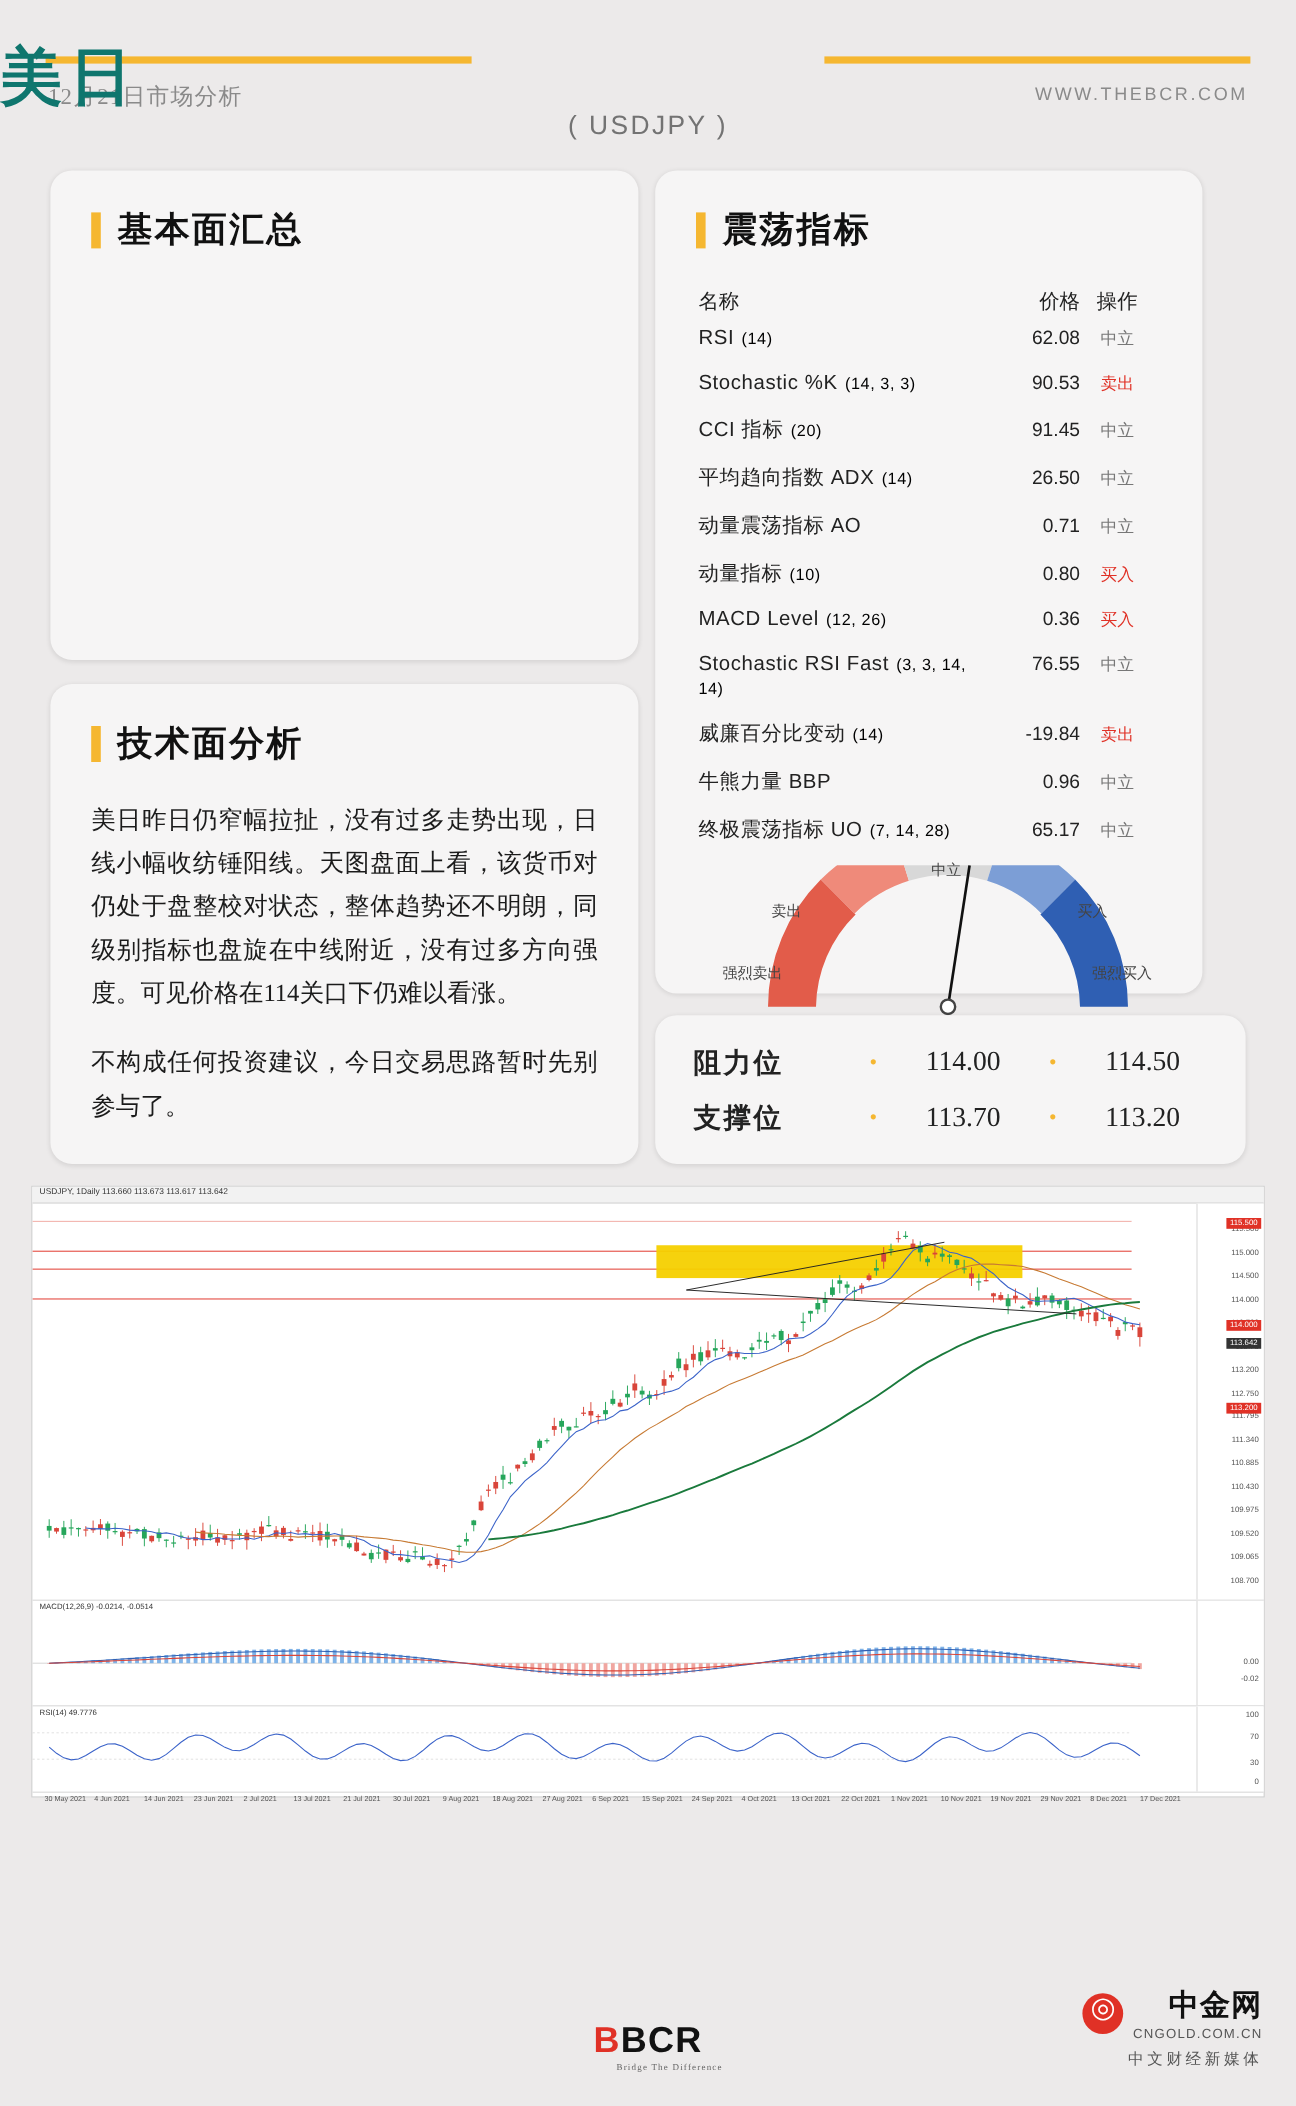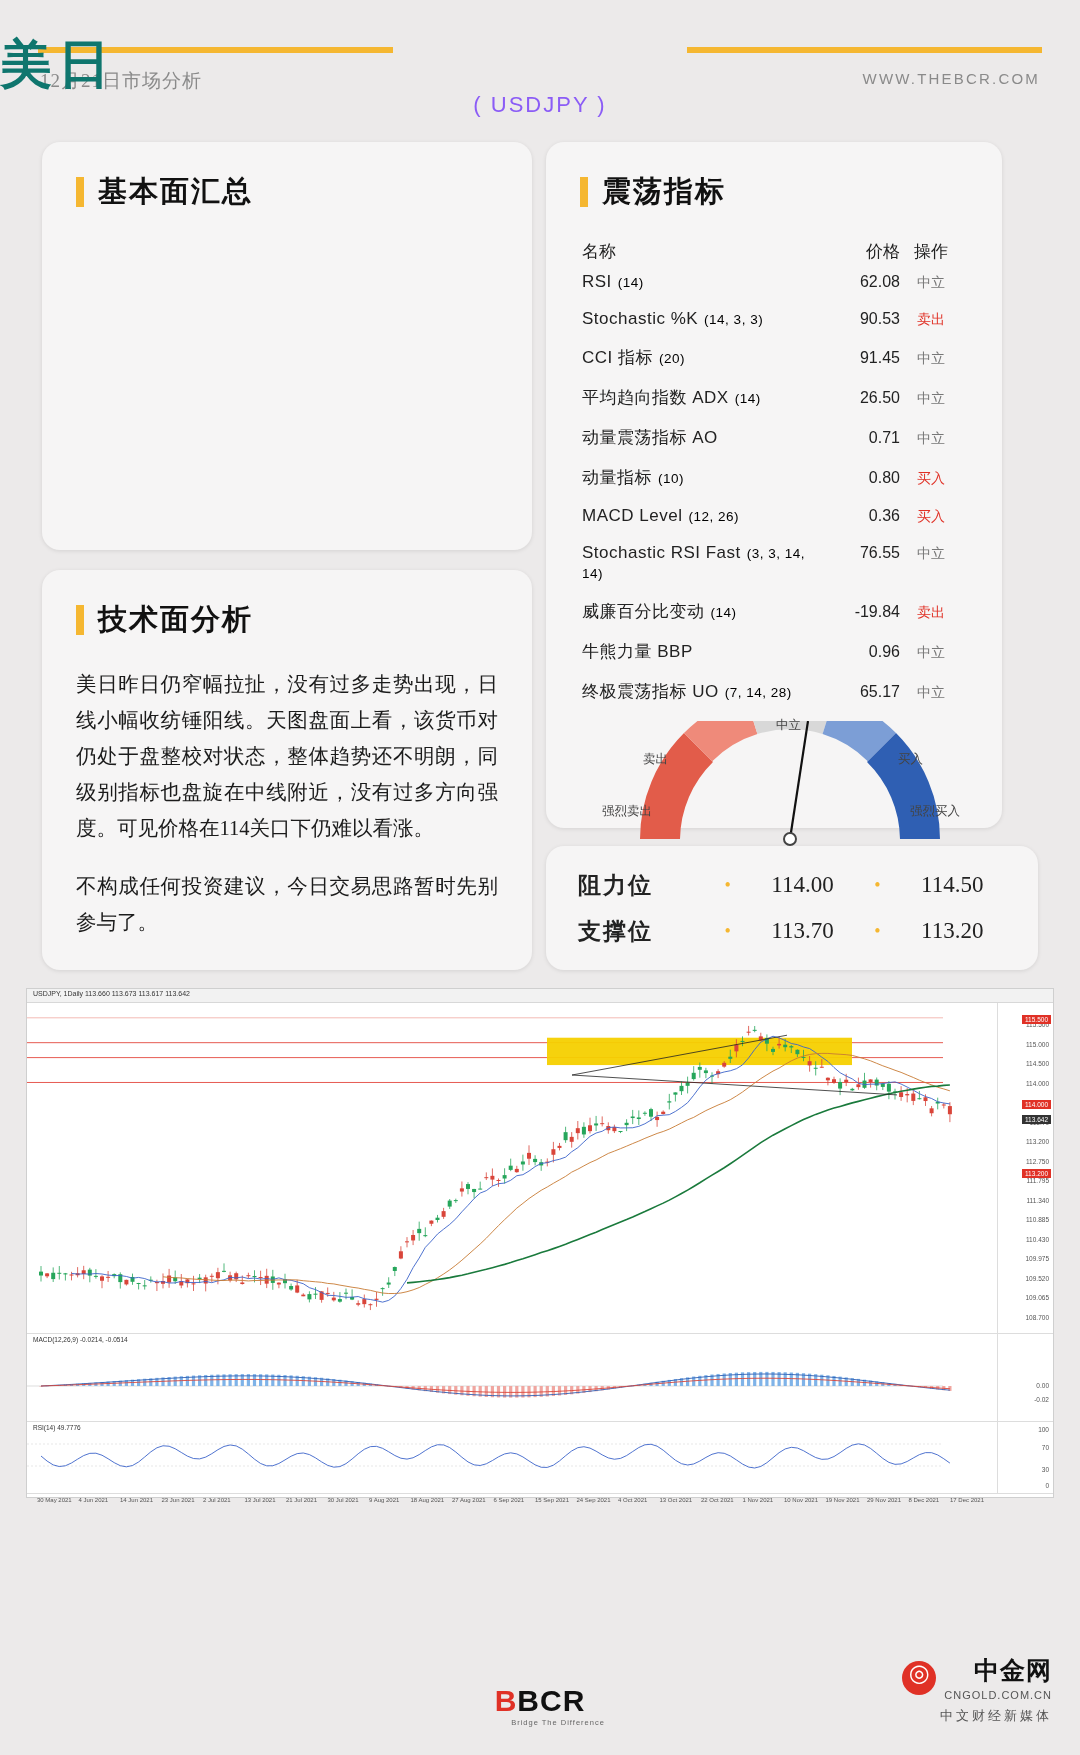--- a/index.html
+++ b/index.html
@@ -12,21 +12,21 @@
     position:relative;
     overflow:hidden;
   }
   
   .header { position:relative; height:120px; }
   .hdr-rule-left { position:absolute; left:38px; top:47px; width:355px; height:6px; background:#f5b731; }
   .hdr-rule-right { position:absolute; right:38px; top:47px; width:355px; height:6px; background:#f5b731; }
   .hdr-date { position:absolute; left:40px; top:68px; font-size:19px; color:#8a8a8a; letter-spacing:1px; font-family:"Liberation Serif", serif;}
   .hdr-site { position:absolute; right:40px; top:70px; font-size:15px; color:#8a8a8a; letter-spacing:2.2px; font-family:"Liberation Sans", sans-serif;}
   .hdr-title { position:absolute; left:0; right:0; top:30px; text-align:left; font-size:52px; font-weight:bold; letter-spacing:6px; color:#0f766e; }
-  .hdr-sub { position:absolute; left:0; right:0; top:92px; text-align:center; font-size:22px; color:#8b5cf6; letter-spacing:2px; font-family:"Liberation Sans", sans-serif;}
+  .hdr-sub { position:absolute; left:0; right:0; top:92px; text-align:center; font-size:22px; color:#737373; letter-spacing:2px; font-family:"Liberation Sans", sans-serif;}
 
   
   .card {
     position:absolute;
     background:#f6f5f5;
     border-radius:18px;
     box-shadow:0 1px 4px rgba(0,0,0,0.10);
   }
   .card-title { display:flex; align-items:center; font-family:Liberation Sans, sans-serif; font-weight:bold; font-size:29px; color:#111; letter-spacing:2px; }
   .tick { width:8px; height:30px; background:#f5b731; margin-right:14px; display:inline-block; }
@@ -78,21 +78,21 @@
   .axis-tick { position:absolute; right:4px; font-size:6.5px; color:#555; font-family:"Liberation Sans", sans-serif;}
   .axis-badge { position:absolute; right:2px; font-size:6.5px; color:#fff; padding:1px 3px; font-family:"Liberation Sans", sans-serif;}
   .time-axis { height:16px; border-top:1px solid #ddd; position:relative; }
   .time-tick { position:absolute; top:3px; font-size:6px; color:#555; font-family:"Liberation Sans", sans-serif;}
 
   
   .footer { position:absolute; left:0; right:0; bottom:0; height:255px; }
   .bcr-logo { position:absolute; left:50%; transform:translateX(-50%); bottom:28px; text-align:center; }
   .bcr-main { font-family:"Liberation Sans", sans-serif; font-weight:bold; font-size:30px; letter-spacing:1px; color:#111; }
   .bcr-main .r { color:#e03126; }
-  .bcr-sub { font-size:7.5px; color:#666; letter-spacing:1px; font-family:Liberation Sans, sans-serif;padding-left:36px;}
+  .bcr-sub { font-size:7.5px; color:#666; letter-spacing:1px; font-family:Liberation Serif, serif;padding-left:36px;}
   .cngold { position:absolute; right:28px; bottom:30px; text-align:right; }
   .cngold-row { display:flex; align-items:center; justify-content:flex-start; }
   .cg-circle { width:34px; height:34px; border-radius:50%; background:#e03126; margin-right:8px; position:relative; }
   .cg-circle:after { content:"◎"; position:absolute; left:0; right:0; top:-2px; text-align:center; color:#fff; font-size:24px; }
   .cg-name { font-family:"Liberation Sans", sans-serif; font-weight:bold; font-size:25px; color:#111; letter-spacing:1px;}
   .cg-url { font-size:11px; color:#555; letter-spacing:1px; font-family:"Liberation Sans", sans-serif; text-align:right; margin-top:2px;}
   .cg-tag { font-size:13px; color:#555; letter-spacing:3px; margin-top:6px; font-family:"Liberation Sans", sans-serif;}
 </style>
 </head>
 <body>

